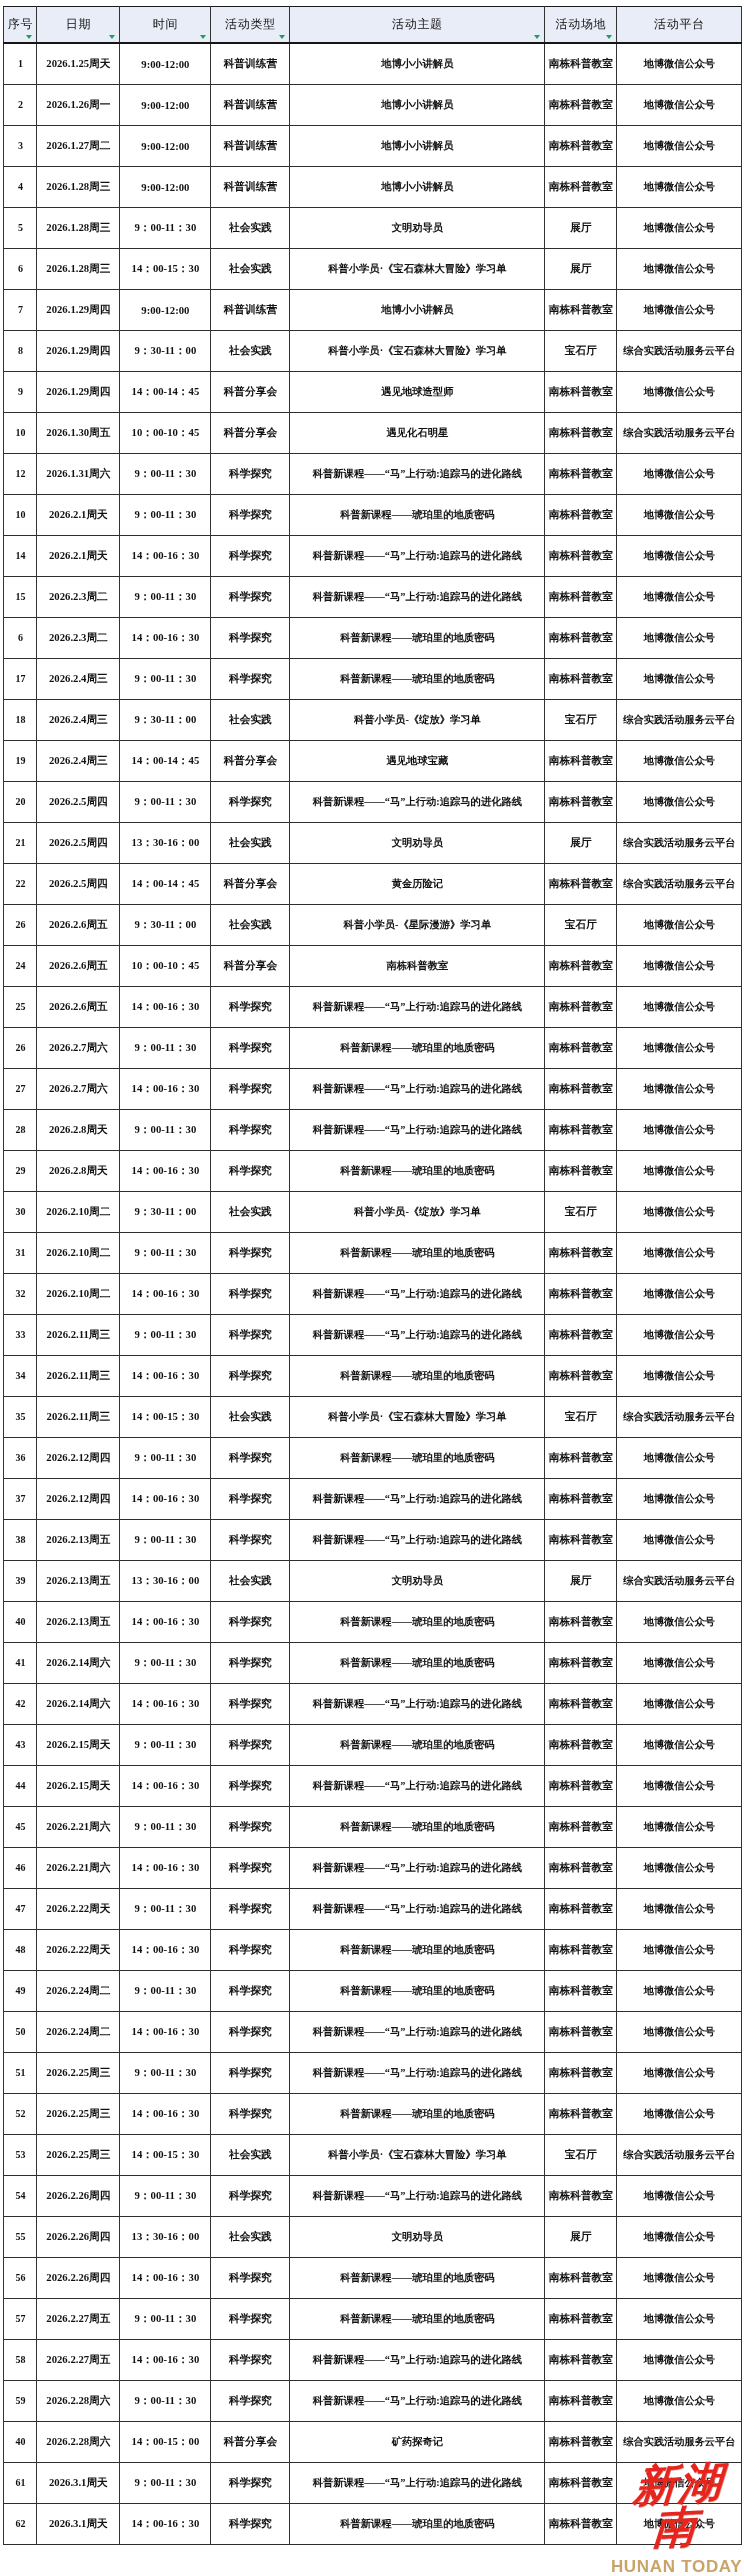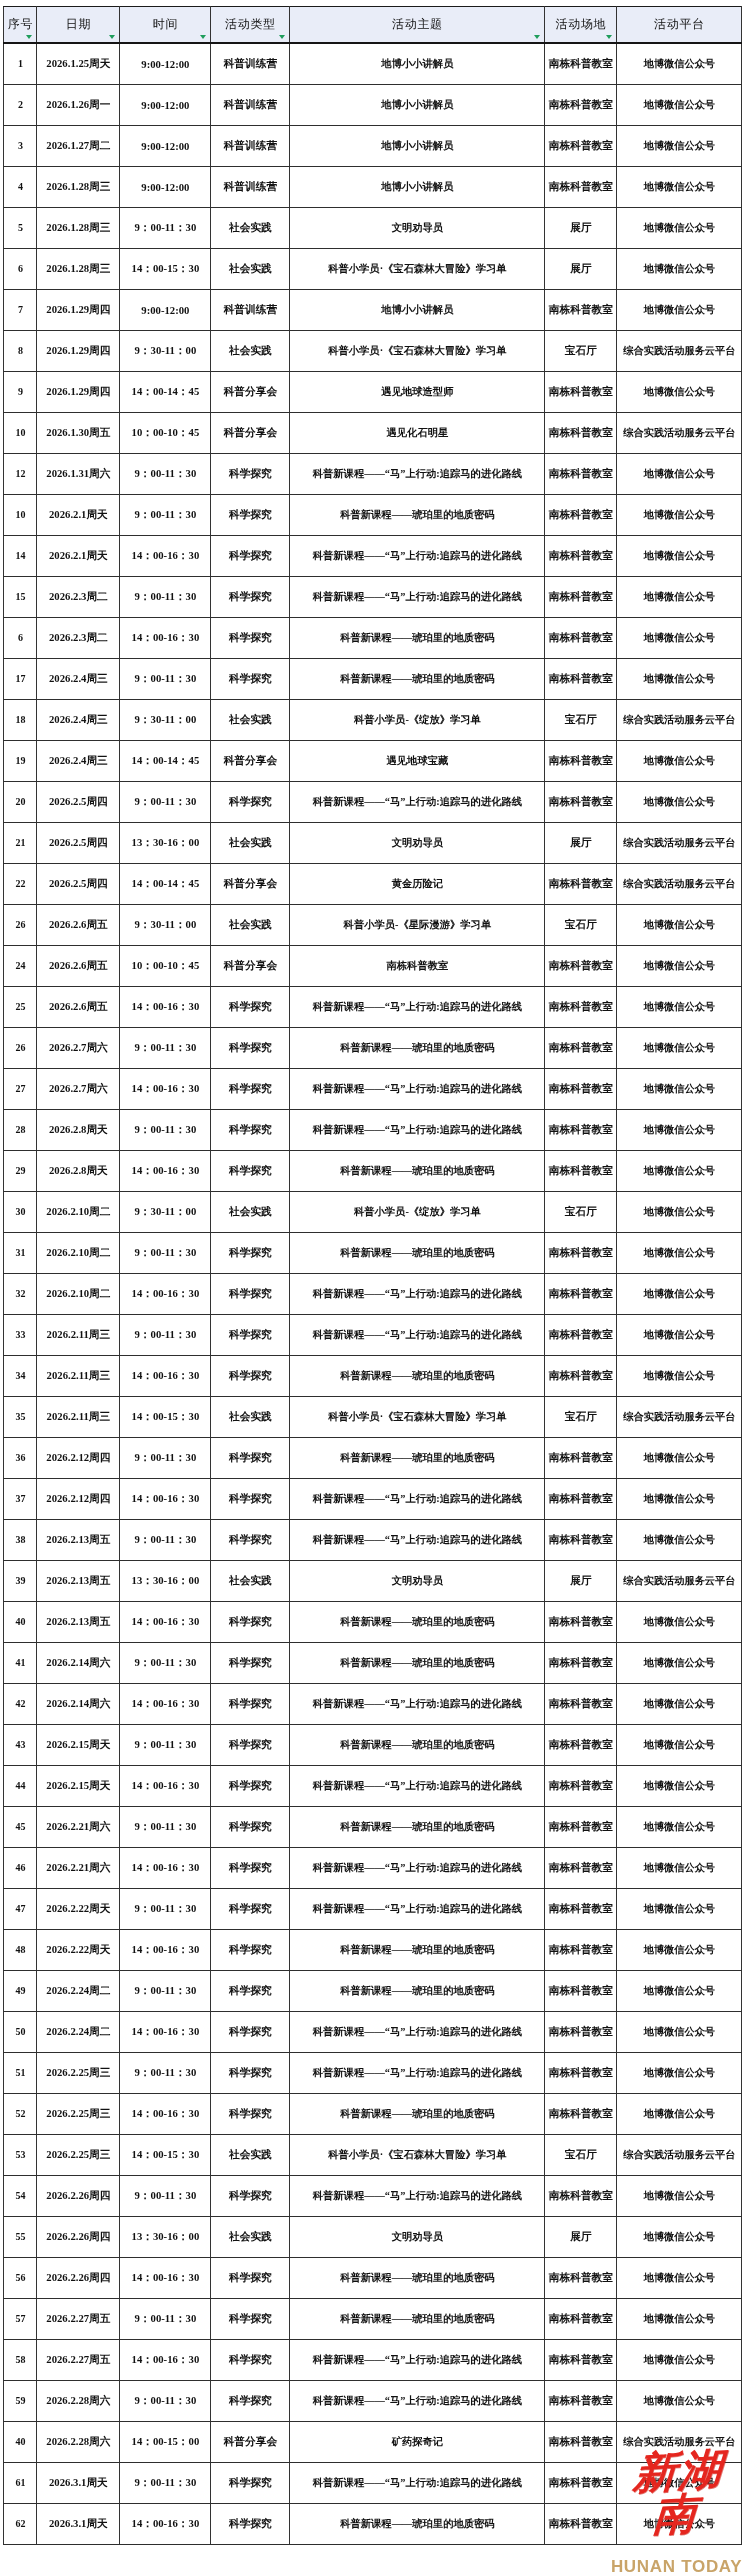--- a/index.html
+++ b/index.html
@@ -43,21 +43,21 @@
     text-align:center;pointer-events:none;line-height:1;
   }
   .wm-logo{
     display:block;
     font-size:43px;font-weight:700;font-style:italic;
     letter-spacing:2.1px;
     transform:rotate(-3deg) skewX(-7deg);
     text-shadow:0.7px 0.7px 0 rgba(200,20,10,.55);
   }
   .wm-sub{
-    display:block;margin-top:22px;
+    display:block;margin-top:9px;
     font-family:"Liberation Sans","DejaVu Sans",sans-serif;
     font-size:17px;font-weight:700;letter-spacing:0.7px;
   }
 </style>
 </head>
 <body>
 
 <div class="table-wrap">
   <table class="schedule">
     <colgroup>

